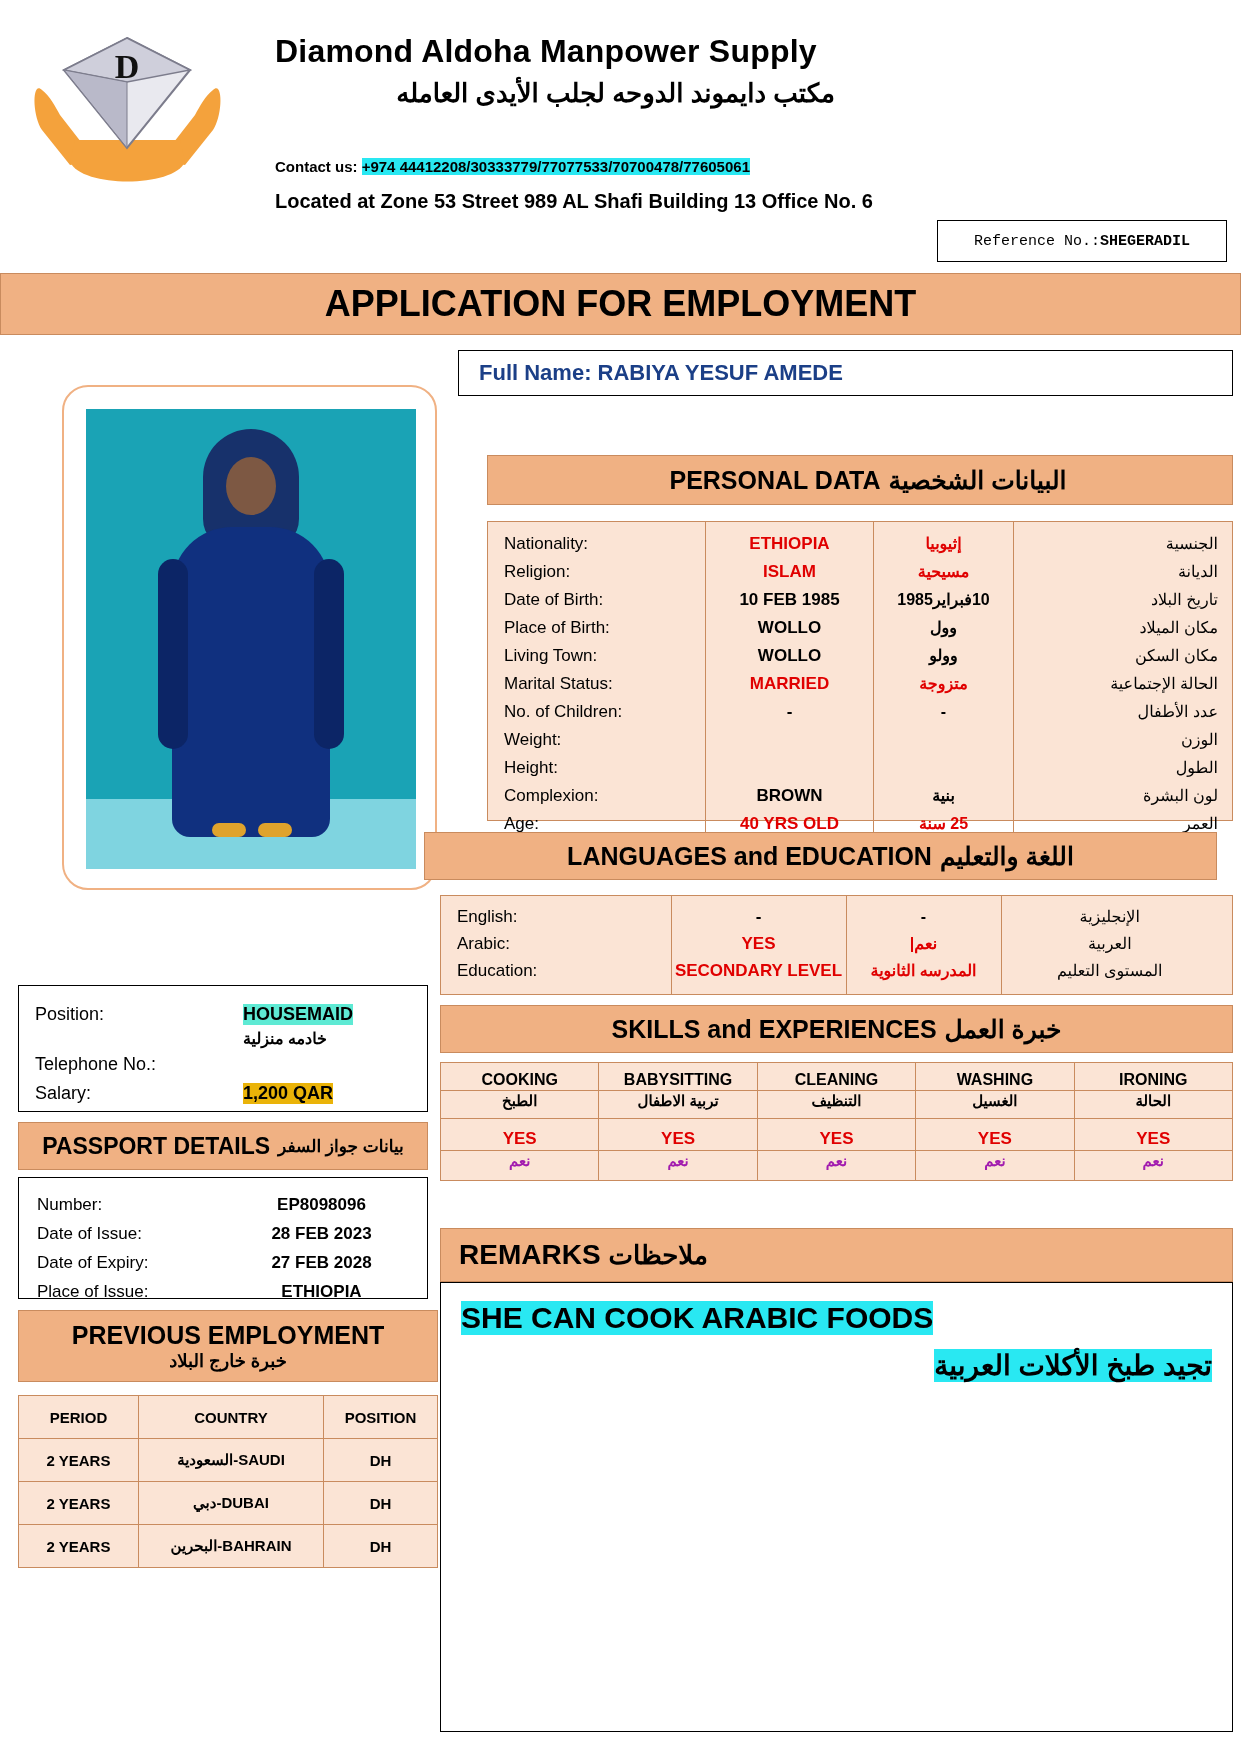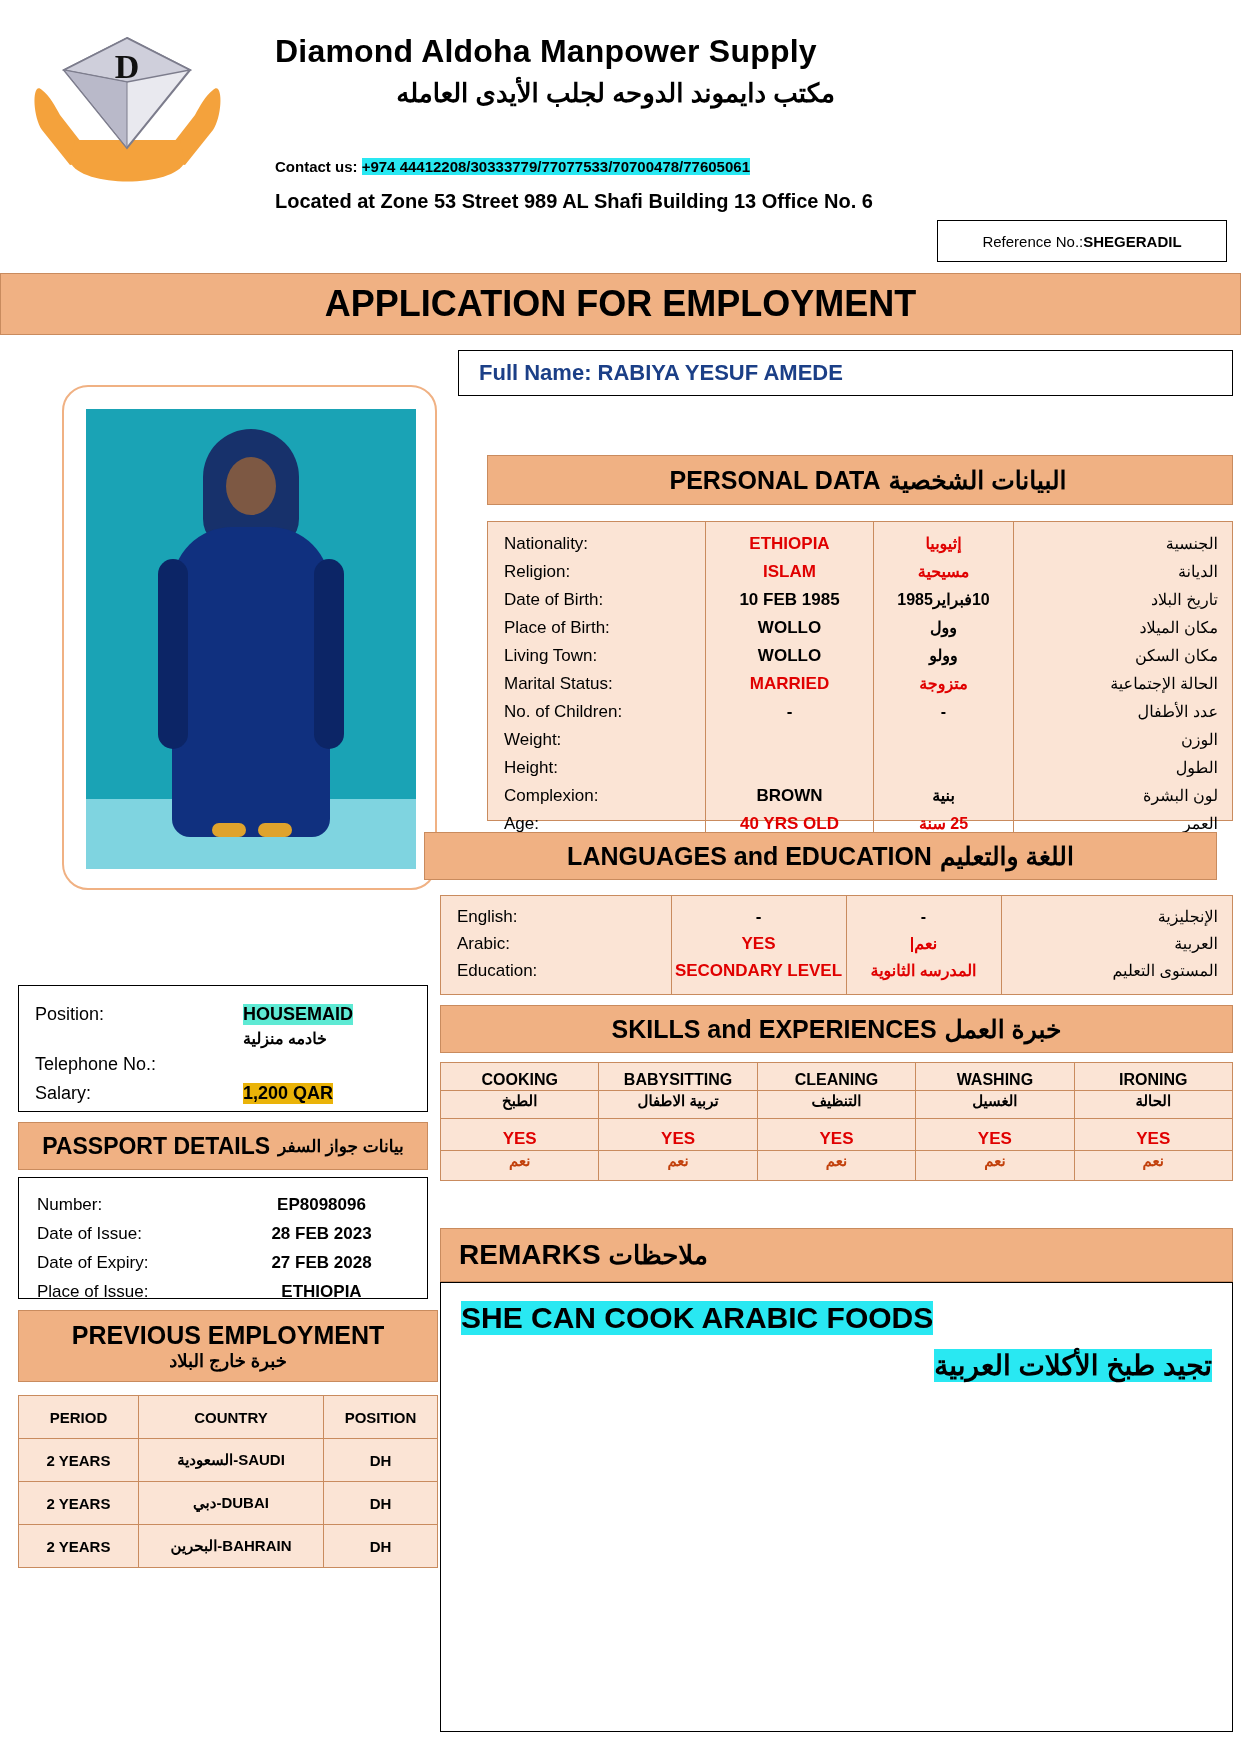--- a/index.html
+++ b/index.html
@@ -33,20 +33,21 @@
   .contact-line .hl { background: #29e8f2; }
   .address-line {
     position: absolute; left: 275px; top: 190px;
     font-size: 20px; font-weight: bold;
   }
   .ref-box {
     position: absolute; right: 14px; top: 220px; width: 290px; height: 42px;
     border: 1px solid #000; background: #fff;
     display: flex; align-items: center; justify-content: center;
     font-size: 15px;
+    font-family: Liberation Mono, monospace;
   }
   .ref-box .ref-label { font-weight: normal; }
   .ref-box .ref-val { font-weight: bold; }
 
   
   .title-bar {
     position: absolute; left: 0; top: 273px; width: 1241px; height: 62px;
     background: #f0b183; border: 1px solid #c98b5e;
     display: flex; align-items: center; justify-content: center;
     font-size: 36px; font-weight: bold;
@@ -131,21 +132,21 @@
     display: grid; grid-template-columns: 1fr 175px 155px 1fr;
   }
   .lang-table > div { border-right: 1px solid #c98b5e; padding-top: 7px; }
   .lang-table > div:last-child { border-right: none; }
   .lg-labels { padding-left: 16px; }
   .lg-labels div { font-size: 17px; line-height: 27px; }
   .lg-en { text-align: center; }
   .lg-en div { font-size: 17px; line-height: 27px; font-weight: bold; }
   .lg-ar { text-align: center; direction: rtl; }
   .lg-ar div { font-size: 16px; line-height: 27px; font-weight: bold; }
-  .lg-arlab { text-align: right; padding-right: 14px; direction: rtl; }
+  .lg-arlab { text-align: center; padding-right: 14px; direction: rtl; }
   .lg-arlab div { font-size: 16px; line-height: 27px; }
 
   
   .pos-box {
     position: absolute; left: 18px; top: 985px; width: 410px; height: 127px;
     border: 1px solid #000; background: #fff;
   }
   .pos-row { position: absolute; font-size: 18px; }
   .pos-l1 { left: 16px; top: 18px; }
   .pos-l2 { left: 16px; top: 68px; }
@@ -188,21 +189,21 @@
   
   #skills-head { left: 440px; top: 1005px; width: 793px; height: 48px; }
   .skills-table {
     position: absolute; left: 440px; top: 1062px; width: 793px;
     border-collapse: collapse; background: #fbe4d5;
   }
   .skills-table td { border: 1px solid #c98b5e; text-align: center; }
   .skills-table td.hd-en { font-size: 16px; font-weight: bold; padding-top: 8px; }
   .skills-table td.hd-ar { font-size: 15px; font-weight: bold; padding-bottom: 8px; direction: rtl; }
   .skills-table td.val-en { font-size: 17px; font-weight: bold; color: #e00000; padding-top: 10px; }
-  .skills-table td.val-ar { font-size: 15px; font-weight: bold; color: #c2410c; padding-bottom: 10px; direction: rtl; }
+  .skills-table td.val-ar { font-size: 15px; font-weight: bold; color: #a21caf; padding-bottom: 10px; direction: rtl; }
 
   
   #remarks-head {
     left: 440px; top: 1228px; width: 793px; height: 54px;
     justify-content: flex-start; padding-left: 18px;
   }
   #remarks-head .en { font-size: 28px; }
   #remarks-head .ar { font-size: 26px; }
   .remarks-box {
     position: absolute; left: 440px; top: 1282px; width: 793px; height: 450px;

